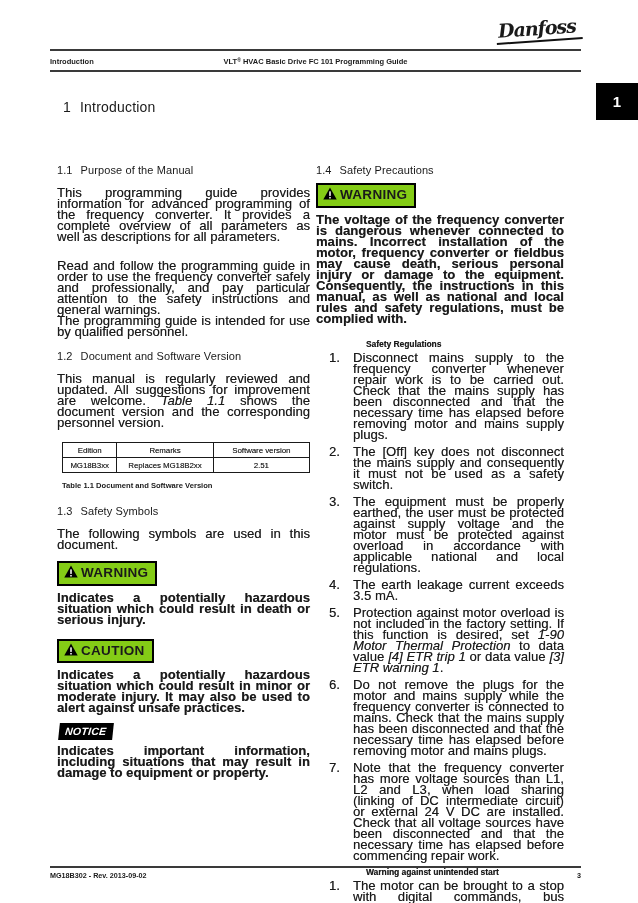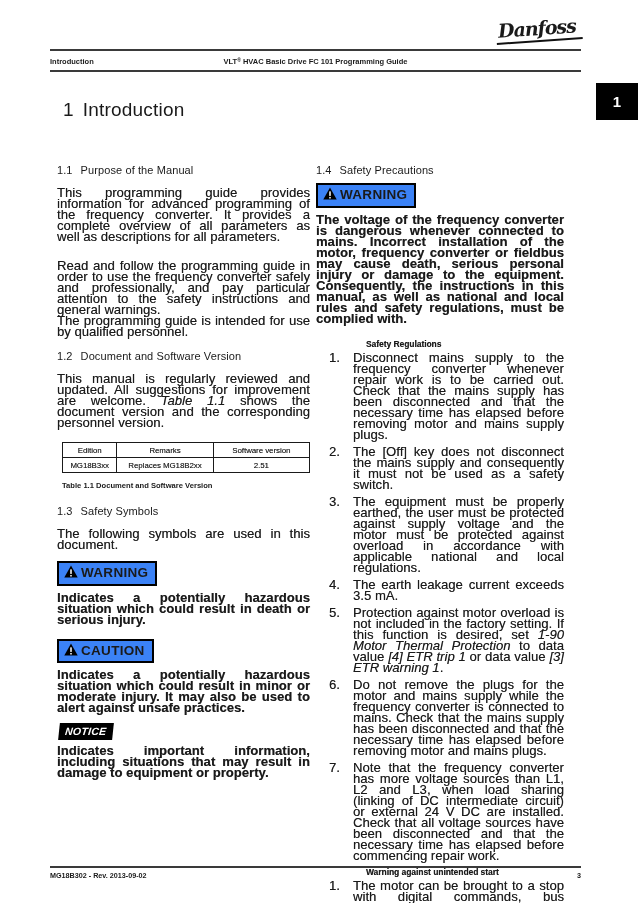--- a/index.html
+++ b/index.html
@@ -23,40 +23,40 @@
   .header-row { position:absolute; left:50px; top:55px; width:531px; height:14px; font-size:7.5px; font-weight:700; }
   .header-left { position:absolute; left:0; top:2px; }
   .header-center { position:absolute; left:0; right:0; top:2px; text-align:center; }
   .header-center sup { font-size:5px; vertical-align:2px; }
   .chapter-tab {
     position:absolute; left:596px; top:83px; width:42px; height:37px;
     background:#000; color:#fff; display:flex; align-items:center; justify-content:center;
     font-size:15px; font-weight:700;
   }
   
-  .h1 { position:absolute; left:63px; top:99px; font-size:19px; font-weight:400; letter-spacing:0.2px; }
+  .h1 { position:absolute; left:63px; top:99px; font-size:14px; font-weight:400; letter-spacing:0.2px; }
   .h1 .h1num { margin-right:9px; }
   
   .col { position:absolute; top:164px; }
   .col-left  { left:57px;  width:253px; }
   .col-right { left:316px; width:248px; }
   .h2 { font-size:11px; font-weight:400; letter-spacing:0.1px; margin:0 0 11px 0; }
   .h2 .h2num { display:inline-block; margin-right:8px; }
   p.body, .oli-text, .oli-num {
     font-size:13px; line-height:11px; letter-spacing:0.05px;
     text-shadow:0.25px 0 0 rgba(0,0,0,0.55);
   }
   p.body { text-align:justify; }
   p.bold { font-weight:700; }
   .it { font-style:italic; }
   
   .warnbox {
     display:inline-block; border:2px solid #000; padding:2px 7px 3px 5px;
     font-weight:700; font-size:13.5px; letter-spacing:0.3px; line-height:1.15;
-    margin:0 0 6px 0; background:#3b82f6;
+    margin:0 0 6px 0; background:#84cc16;
   }
   .warnbox svg { vertical-align:-1px; margin-right:3px; }
   .noticebox {
     display:inline-block; background:#000; color:#fff; font-style:italic; font-weight:700;
     font-size:10.5px; padding:2px 7px 3px 6px; transform:skewX(-6deg);
     margin:0 0 5px 2px; letter-spacing:0.3px;
   }
   
   table.doc {
     border-collapse:collapse; width:248px; margin:0 0 8px 5px;

